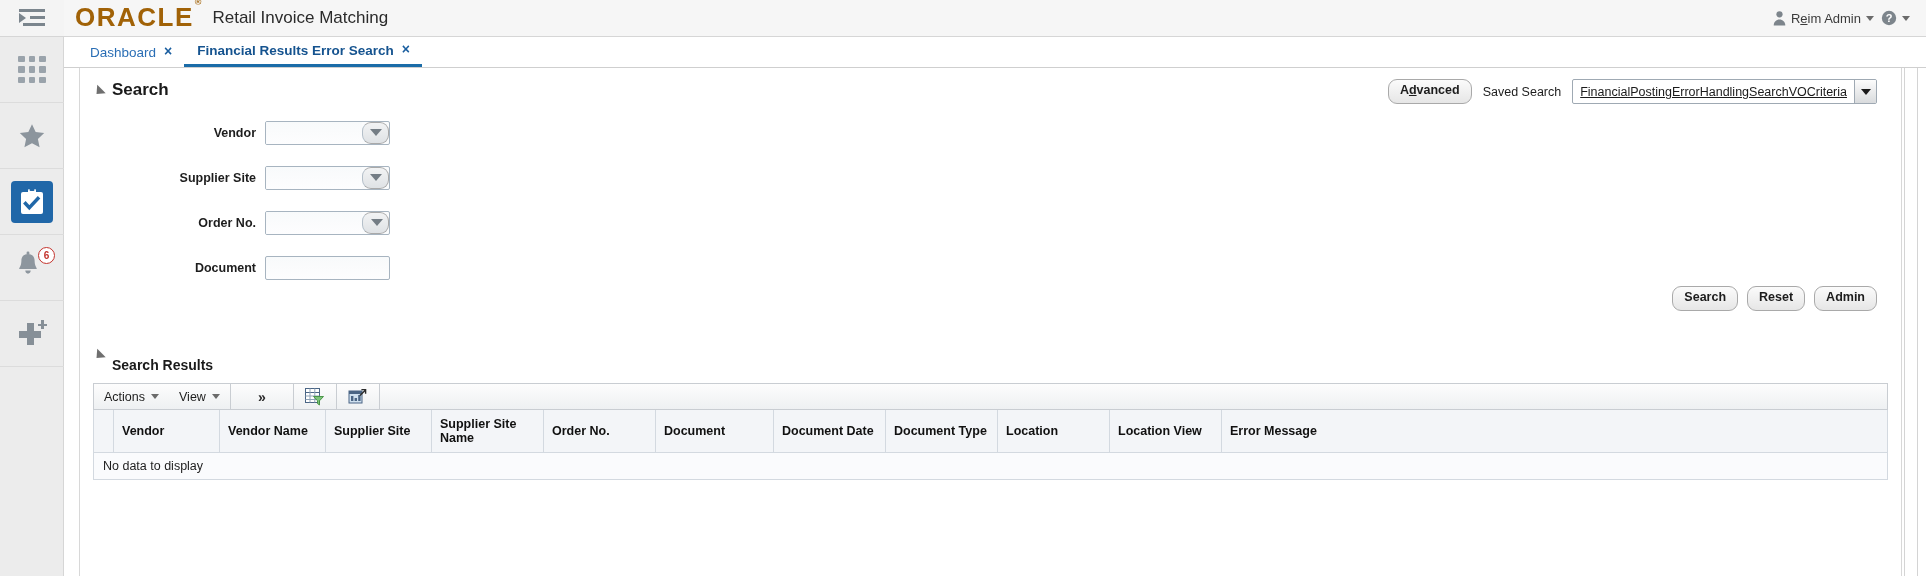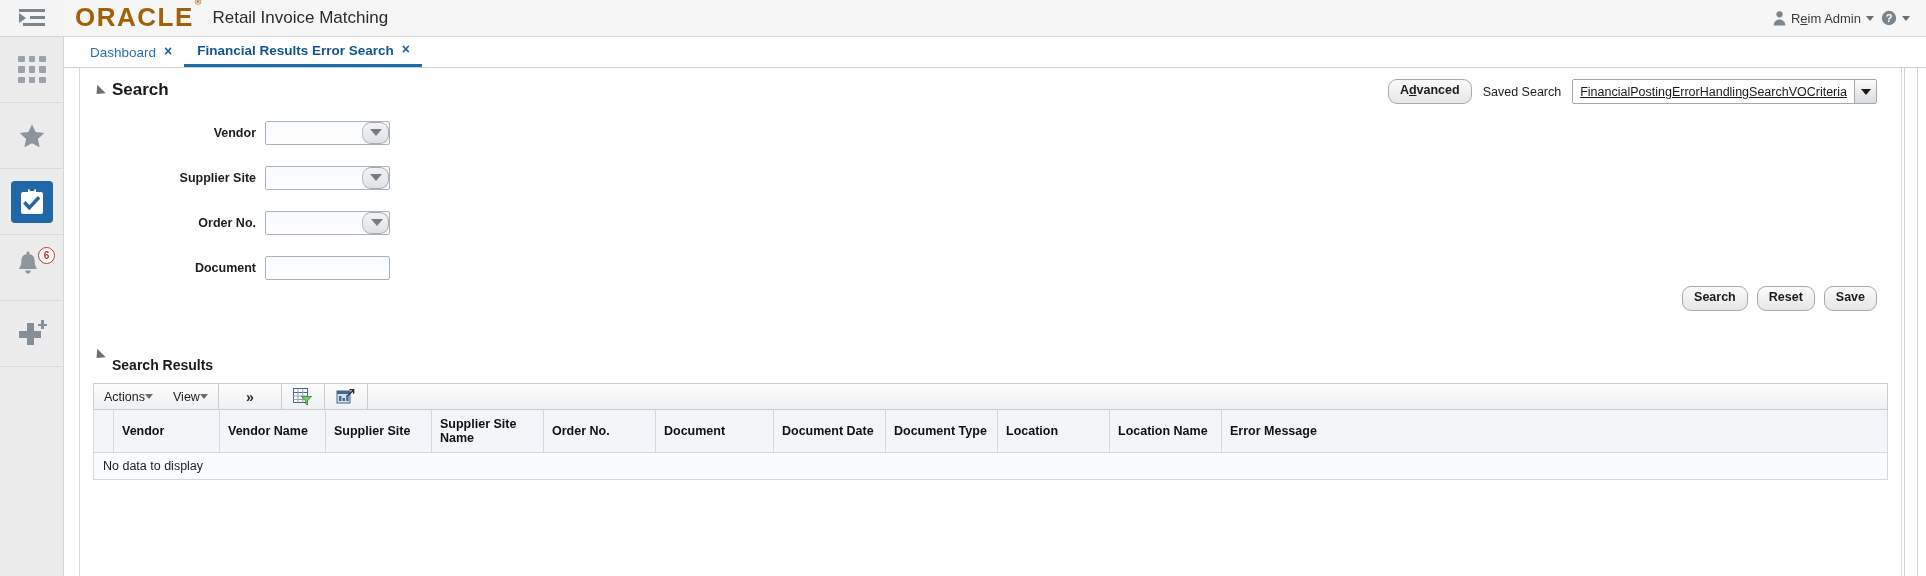--- a/index.html
+++ b/index.html
@@ -205,21 +205,21 @@
   #searchactions { position:absolute; right:24px; top:172px; display:flex; gap:9px; }
 
   
   #resultsbody { position:relative; }
   .tbar {
     margin:10px 13px 0 13px; height:27px;
     border:1px solid #c9cdd2; background:linear-gradient(#fdfdfd,#eef0f2);
     display:flex; align-items:stretch;
   }
   .tbar-item {
-    display:flex; align-items:center; padding:0 10px;
+    display:flex; align-items:center; gap:6px; padding:0 10px;
     font-size:12.5px; color:#1d1d1d; cursor:pointer;
   }
   .tbar-sep { width:1px; background:#c9cdd2; }
   .tbar-chev { display:flex; align-items:center; justify-content:center; width:62px; font-size:14px; font-weight:700; color:#2b2b2b; cursor:pointer; }
   .tbar-icon { display:flex; align-items:center; justify-content:center; width:42px; cursor:pointer; }
   .tbar-spacer { flex:1; border-left:1px solid #c9cdd2; }
 
   table.grid { margin:0 13px; border-collapse:collapse; width:calc(100% - 26px); table-layout:fixed; }
   table.grid th {
     background:#f3f5f8; border:1px solid #d3d9e0; border-top:none;
@@ -387,21 +387,21 @@
         </div>
 
         <div class="form-row" style="margin-top:7px;">
           <span class="form-label">Document</span>
           <input class="plaininput" type="text" value="" style="">
         </div>
 
         <div id="searchactions">
           <button class="btn">Search</button>
           <button class="btn">Reset</button>
-          <button class="btn">Save</button>
+          <button class="btn">Admin</button>
         </div>
       </div>
 
       <div class="region-head" style="padding-top:6px;">
         <span class="disclose"></span>
         <span class="region-title sm">Search Results</span>
       </div>
 
       <div id="resultsbody">
 
@@ -462,21 +462,21 @@
               <th class="rowhdr"></th>
               <th>Vendor</th>
               <th>Vendor Name</th>
               <th>Supplier Site</th>
               <th>Supplier Site Name</th>
               <th>Order No.</th>
               <th>Document</th>
               <th>Document Date</th>
               <th>Document Type</th>
               <th>Location</th>
-              <th>Location Name</th>
+              <th>Location View</th>
               <th>Error Message</th>
             </tr>
           </thead>
           <tbody>
             <tr>
               <td class="nodata" colspan="12">No data to display</td>
             </tr>
           </tbody>
         </table>
       </div>

